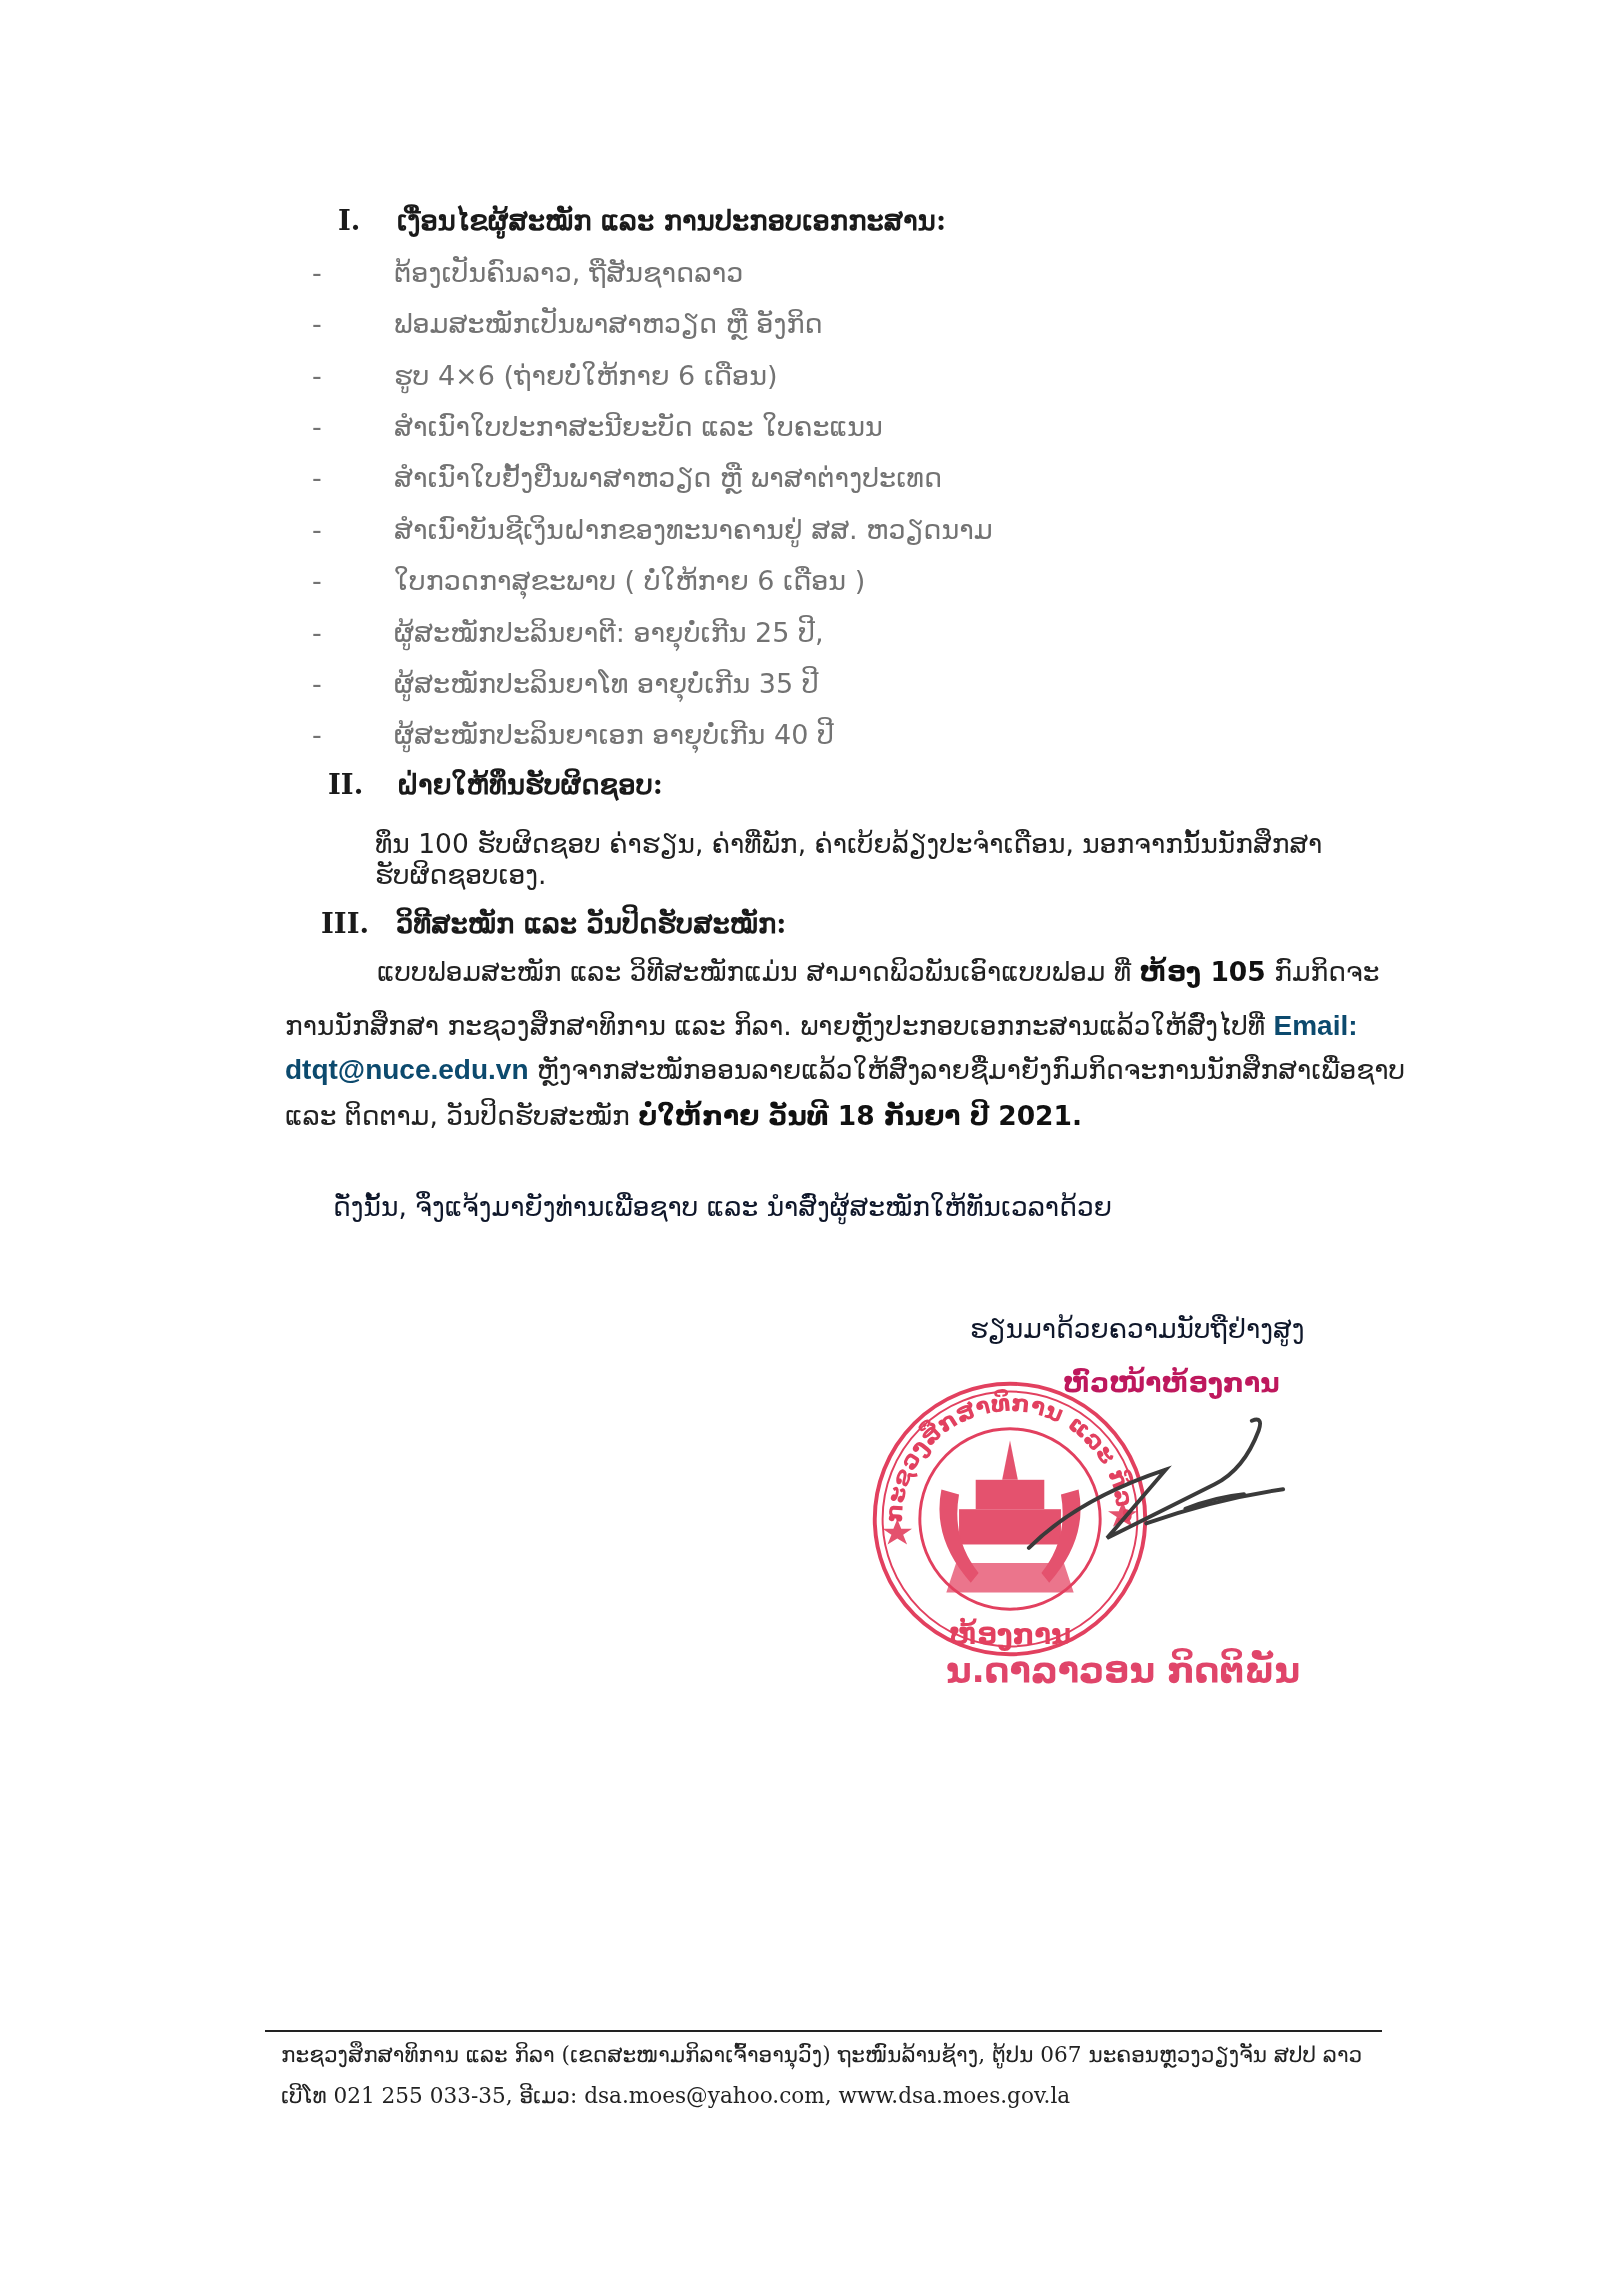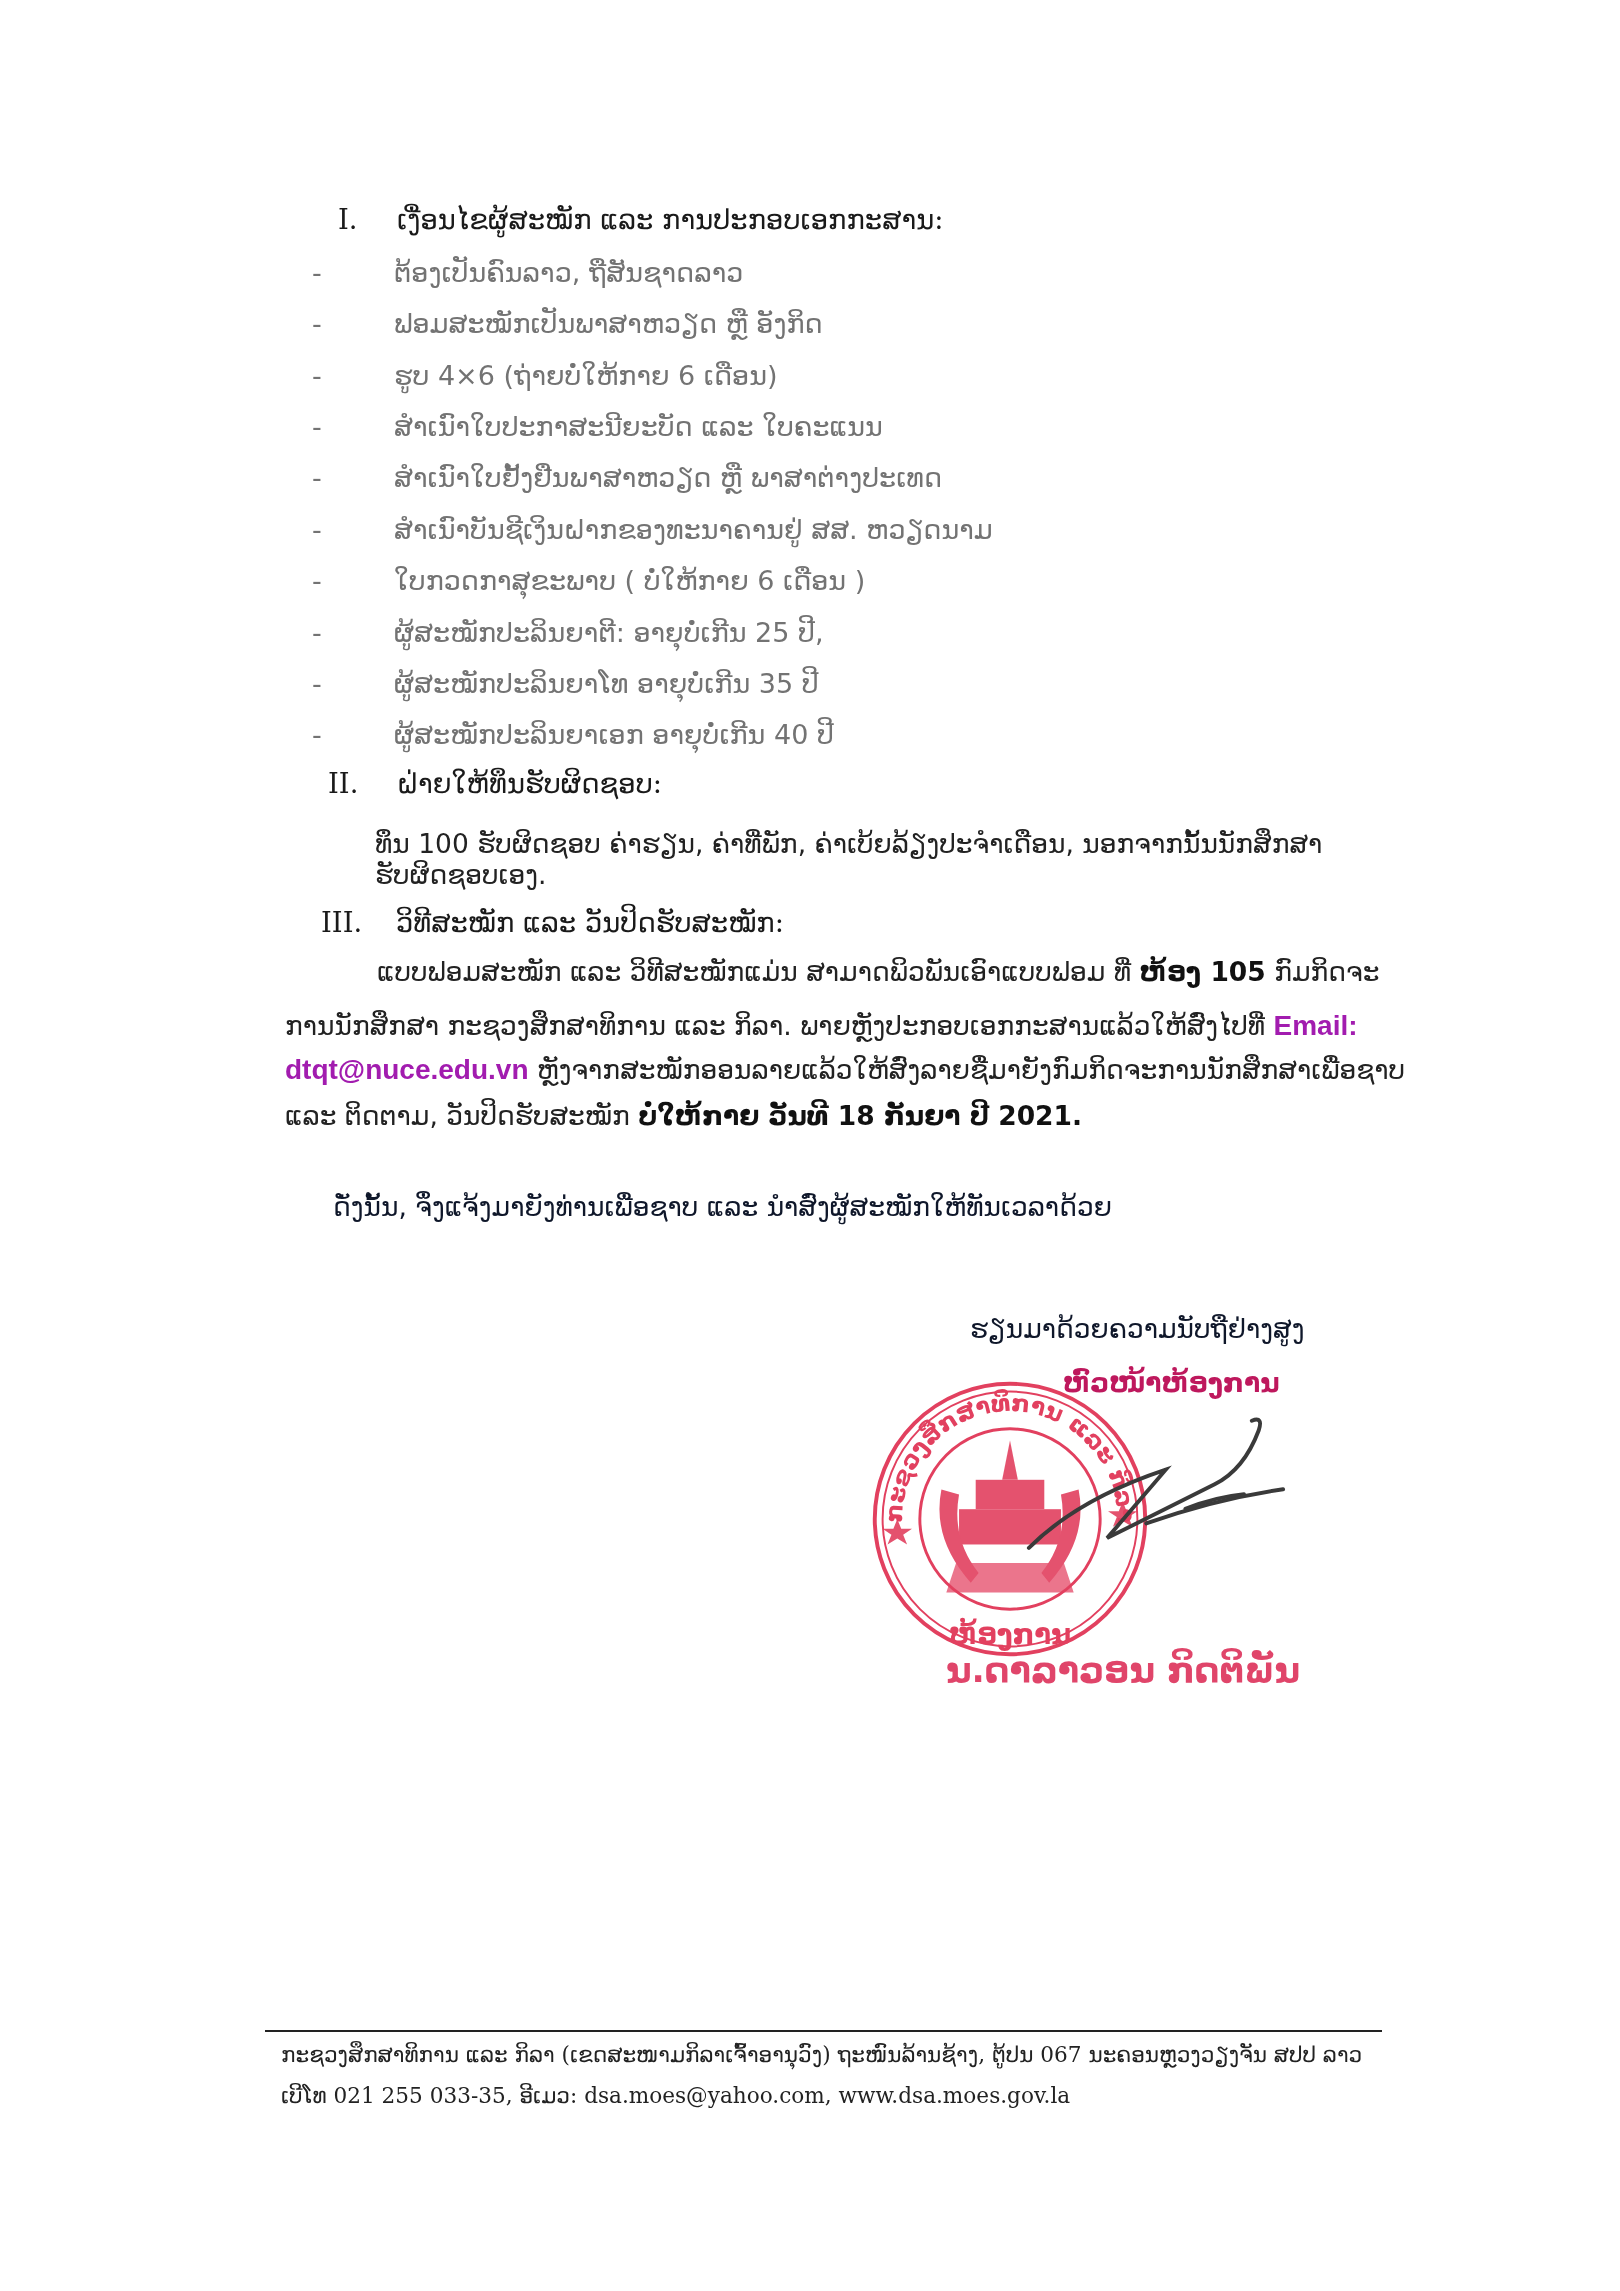--- a/index.html
+++ b/index.html
@@ -4,34 +4,34 @@
 <style>
   html, body { margin: 0; padding: 0; background: #ffffff; }
   body {
     width: 1620px; height: 2292px; position: relative; overflow: hidden;
     font-family: "DejaVu Sans", "Liberation Sans", sans-serif;
     color: #1c1c1c;
   }
   .page { position: absolute; inset: 0; }
 
   .sec-head {
-    position: absolute; left: 338px; font-size: 27.4px; font-weight: normal;
+    position: absolute; left: 338px; font-size: 27.4px; font-weight: bold;
     font-family: "DejaVu Serif", "Liberation Serif", serif; color: #1a1a1a;
     white-space: nowrap;
   }
   .sec-head .num { display: inline-block; width: 59px; }
   .item {
     position: absolute; left: 312px; font-size: 27px; white-space: nowrap; color: #737373;
   }
   .item .dash { display: inline-block; width: 82px; }
   .para {
     position: absolute; font-size: 26.5px; color: #222; white-space: nowrap;
   }
   .b { font-weight: bold; color: #111; }
-  .latin-bold { font-family: "Liberation Sans", sans-serif; font-weight: bold; font-size: 28px; color: #a21caf; }
+  .latin-bold { font-family: "Liberation Sans", sans-serif; font-weight: bold; font-size: 28px; color: #0c4a6e; }
 
   .closing { position: absolute; font-size: 26.5px; color: #0f172a; white-space: nowrap; }
   .title-sig { position: absolute; font-size: 26.5px; font-weight: bold; color: #be185d; white-space: nowrap; }
 
   .stamp { position: absolute; left: 863px; top: 1372px; width: 294px; height: 294px; }
   .signature { position: absolute; left: 1019px; top: 1411px; width: 274px; height: 176px; }
   .signer {
     position: absolute; left: 946px; top: 1650px; font-size: 35px; font-weight: bold;
     color: #e0456a; white-space: nowrap;
   }

